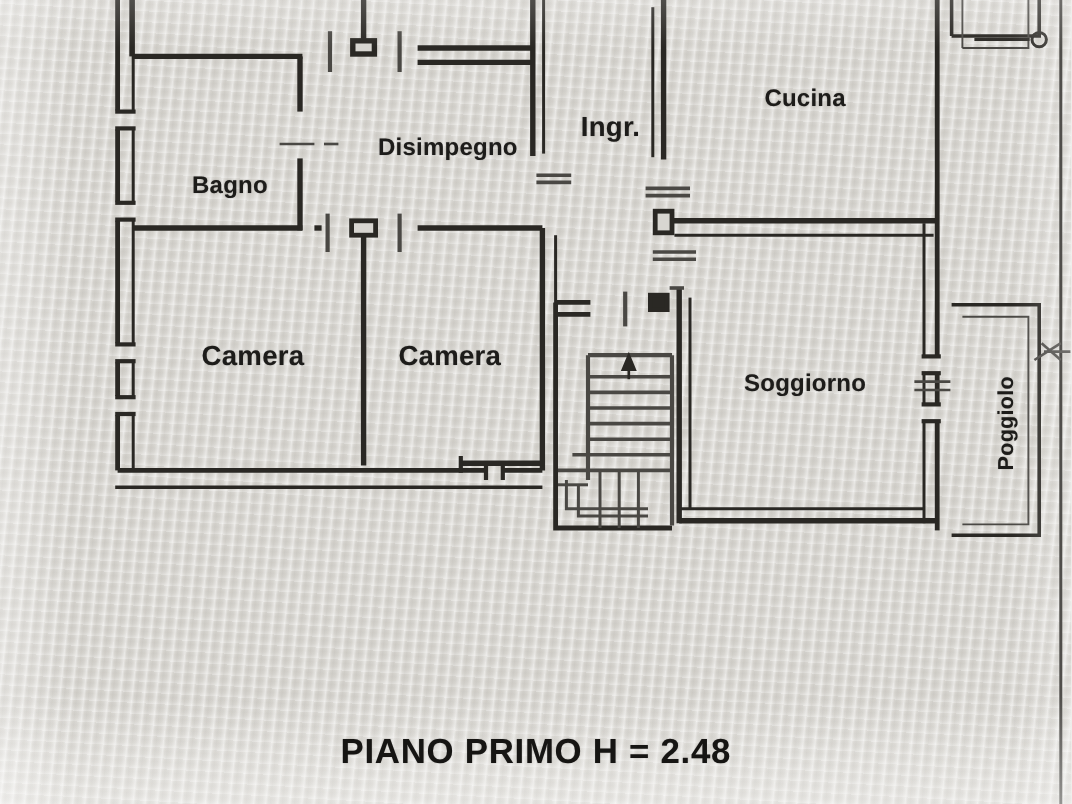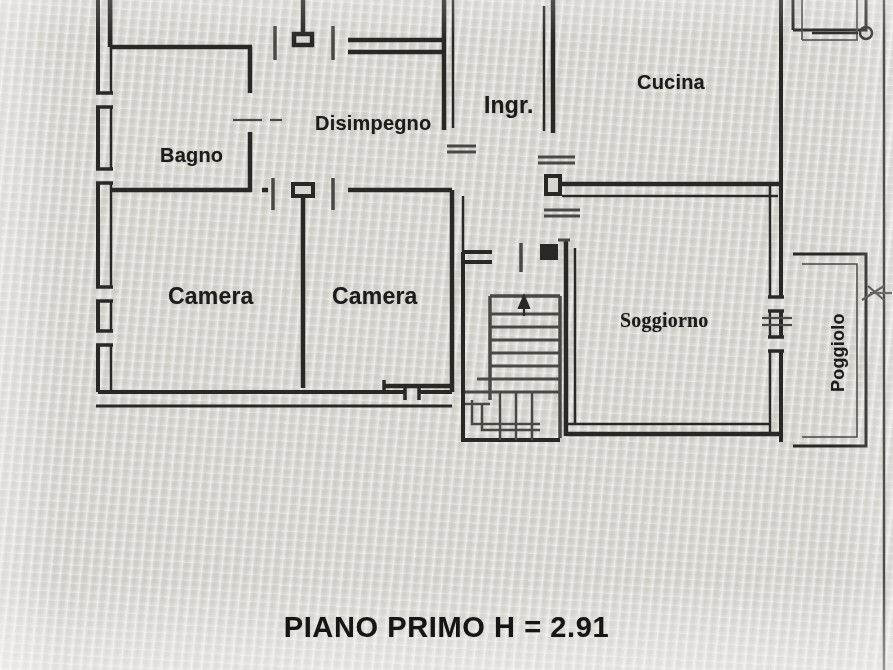--- a/index.html
+++ b/index.html
@@ -345,19 +345,19 @@
   <div class="room-label rl-20" style="left:287px; top:112px;margin-left:28px;">Disimpegno</div>
 
   <div class="room-label rl-19" style="left:484px; top:92px;">Ingr.</div>
 
   <div class="room-label rl-20" style="left:637px; top:71px;text-align:center;">Cucina</div>
 
   <div class="room-label rl-19" style="left:168px; top:283px;">Camera</div>
 
   <div class="room-label rl-19" style="left:332px; top:283px;">Camera</div>
 
-  <div class="room-label rl-20" style="left:620px; top:309px;font-family:Liberation Serif, serif;">Soggiorno</div>
+  <div class="room-label rl-20" style="left:620px; top:309px;">Soggiorno</div>
 
   <div class="room-label rl-18 rl-vert" style="left:828px; top:392px;">Poggiolo</div>
 
-  <div id="plan-caption">PIANO PRIMO H = 2.91</div>
+  <div id="plan-caption">PIANO PRIMO H = 2.48</div>
 
 </div>
 
 </body></html>

